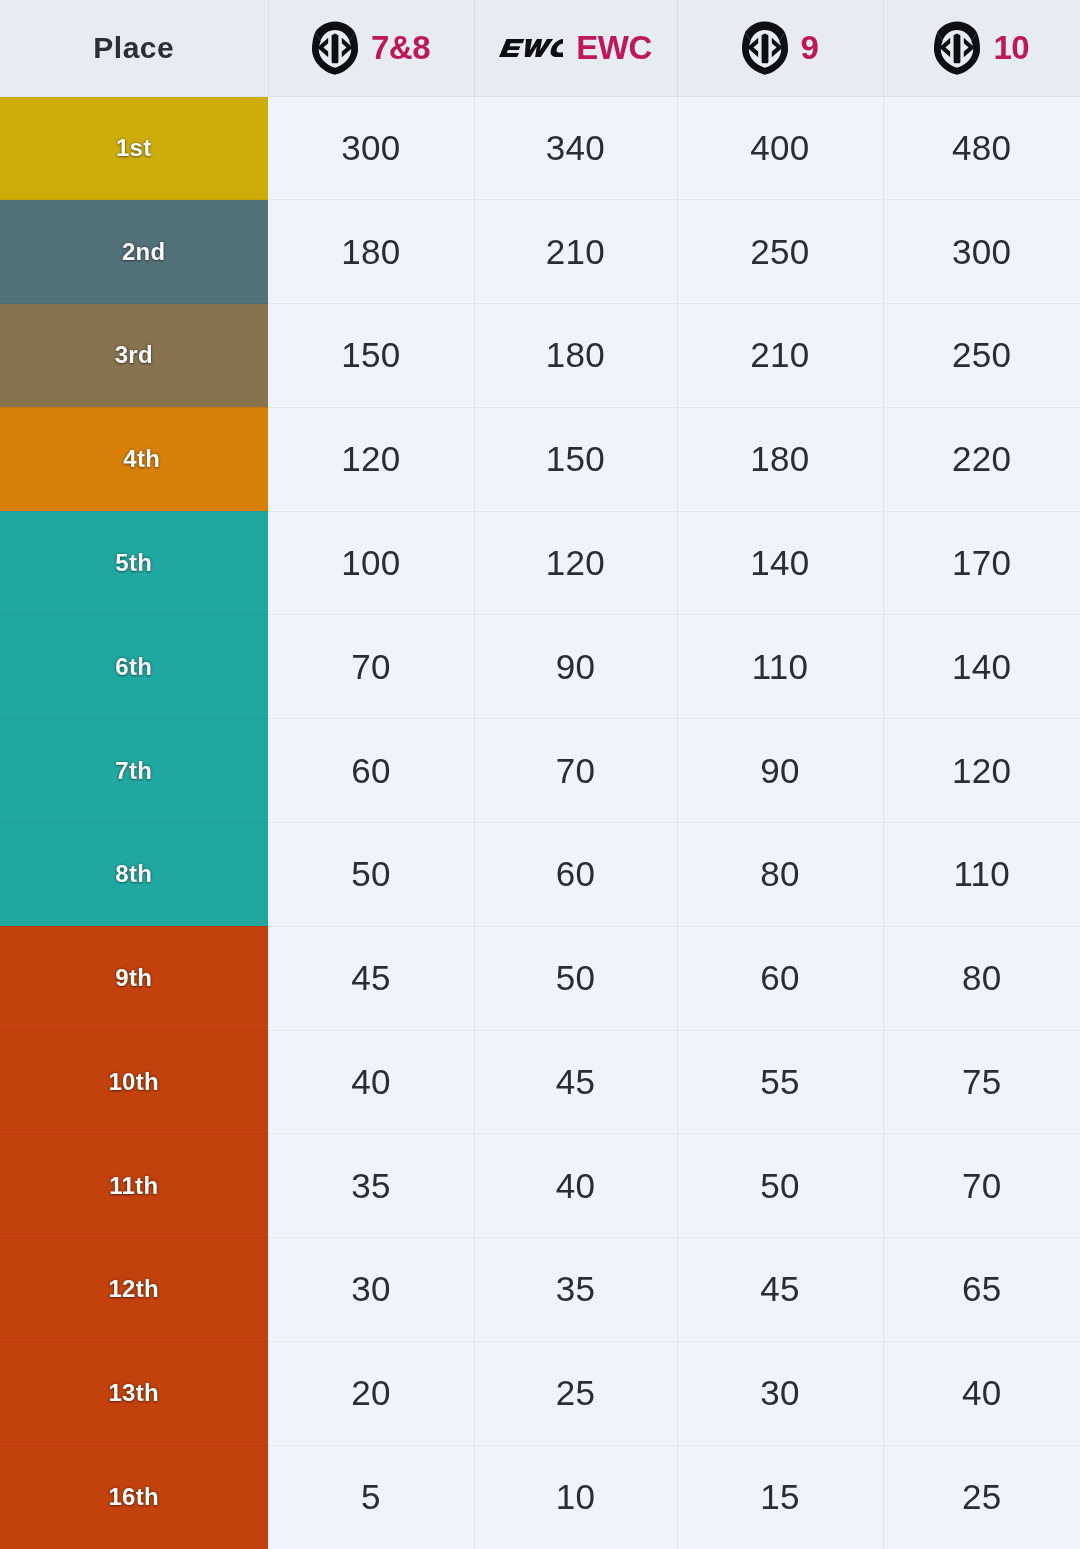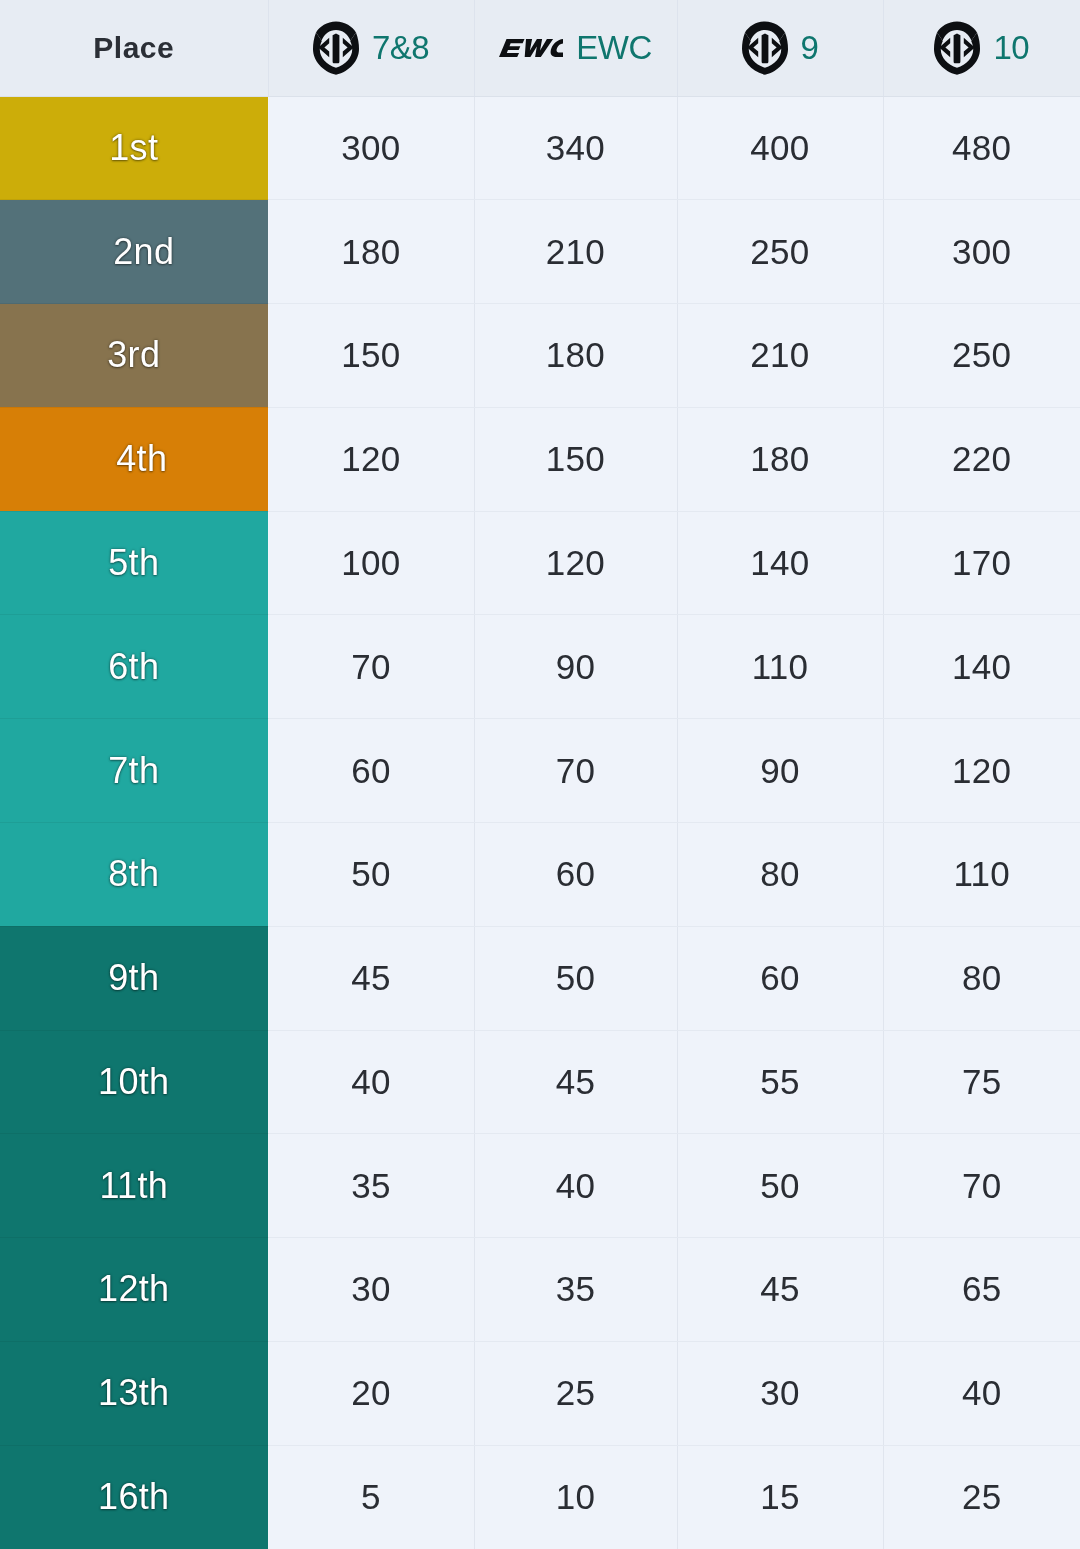--- a/index.html
+++ b/index.html
@@ -50,22 +50,22 @@
   .head-inner {
     display: flex;
     align-items: center;
     justify-content: center;
     gap: 13px;
     height: 100%;
   }
 
   .head-label {
     font-size: 33px;
-    font-weight: normal;
-    color: #0f766e;
+    font-weight: bold;
+    color: #be185d;
     letter-spacing: -0.5px;
     line-height: 1;
   }
 
   .logo-zgs { display: block; width: 46px; height: 54px; }
   .logo-ewc { display: block; width: 64px; height: 22px; }
 
   
   tbody tr { height: 90.8px; }
 
@@ -81,38 +81,38 @@
 
   td.val {
     background: #eff3fa;
     font-size: 35px;
     color: #2a2d33;
     font-weight: normal;
     letter-spacing: 0.3px;
   }
 
   td.place {
-    font-size: 36px;
-    font-weight: normal;
+    font-size: 24px;
+    font-weight: bold;
     color: #ffffff;
     letter-spacing: 0.3px;
     border-right: 1px solid rgba(255,255,255,0.18);
     border-bottom: 1px solid rgba(0,0,0,0.06);
     text-shadow:
       0 0 3px rgba(0,0,0,0.45),
       0 1px 2px rgba(0,0,0,0.35);
   }
 
   
   .tier-gold   { background: #ccad09; }
   .tier-silver { background: #537179; padding-left: 20px; }
   .tier-bronze { background: #87734e; margin-top: 8px; }
   .tier-fourth { background: #d77f06; padding-left: 16px; }
   .tier-teal   { background: #20a8a0; margin-left: 38px; }
-  .tier-dteal  { background: #0f766e; }
+  .tier-dteal  { background: #c2410c; }
 </style>
 </head>
 <body>
 
 <table id="points-table">
   <colgroup>
     <col class="c-place">
       <col class="c-d1">
       <col class="c-d2">
       <col class="c-d3">

